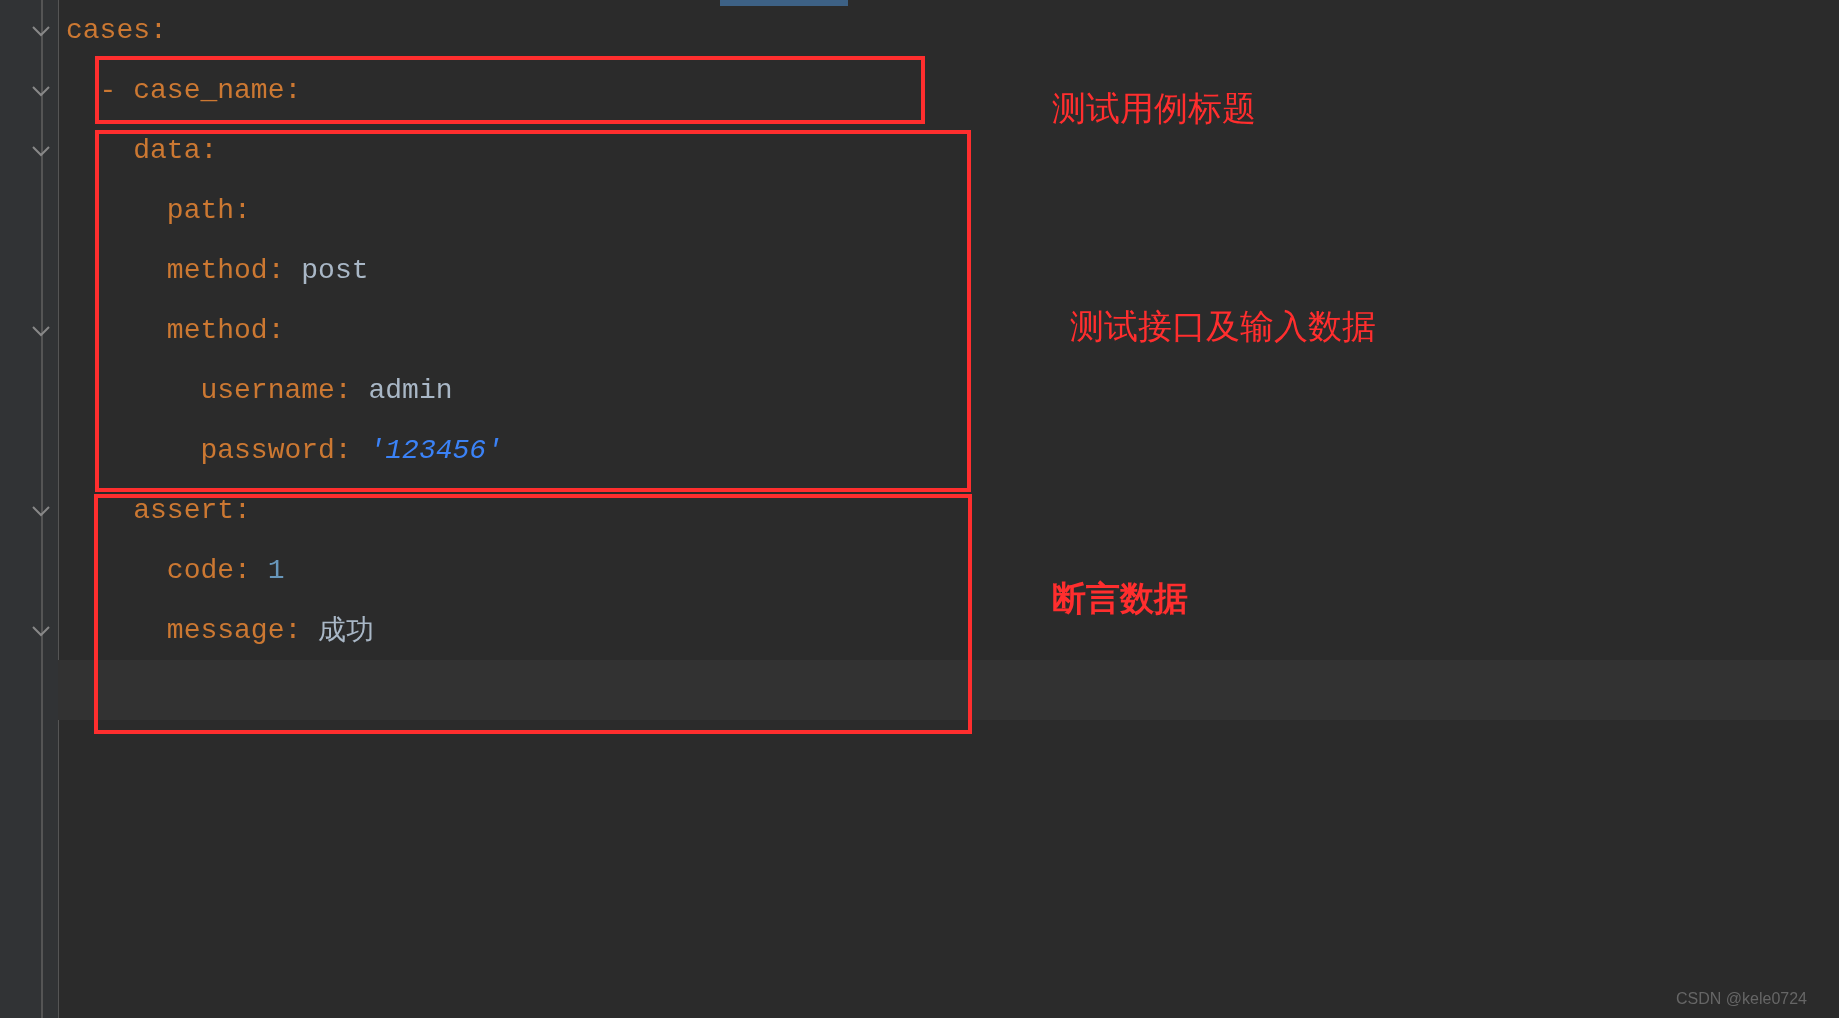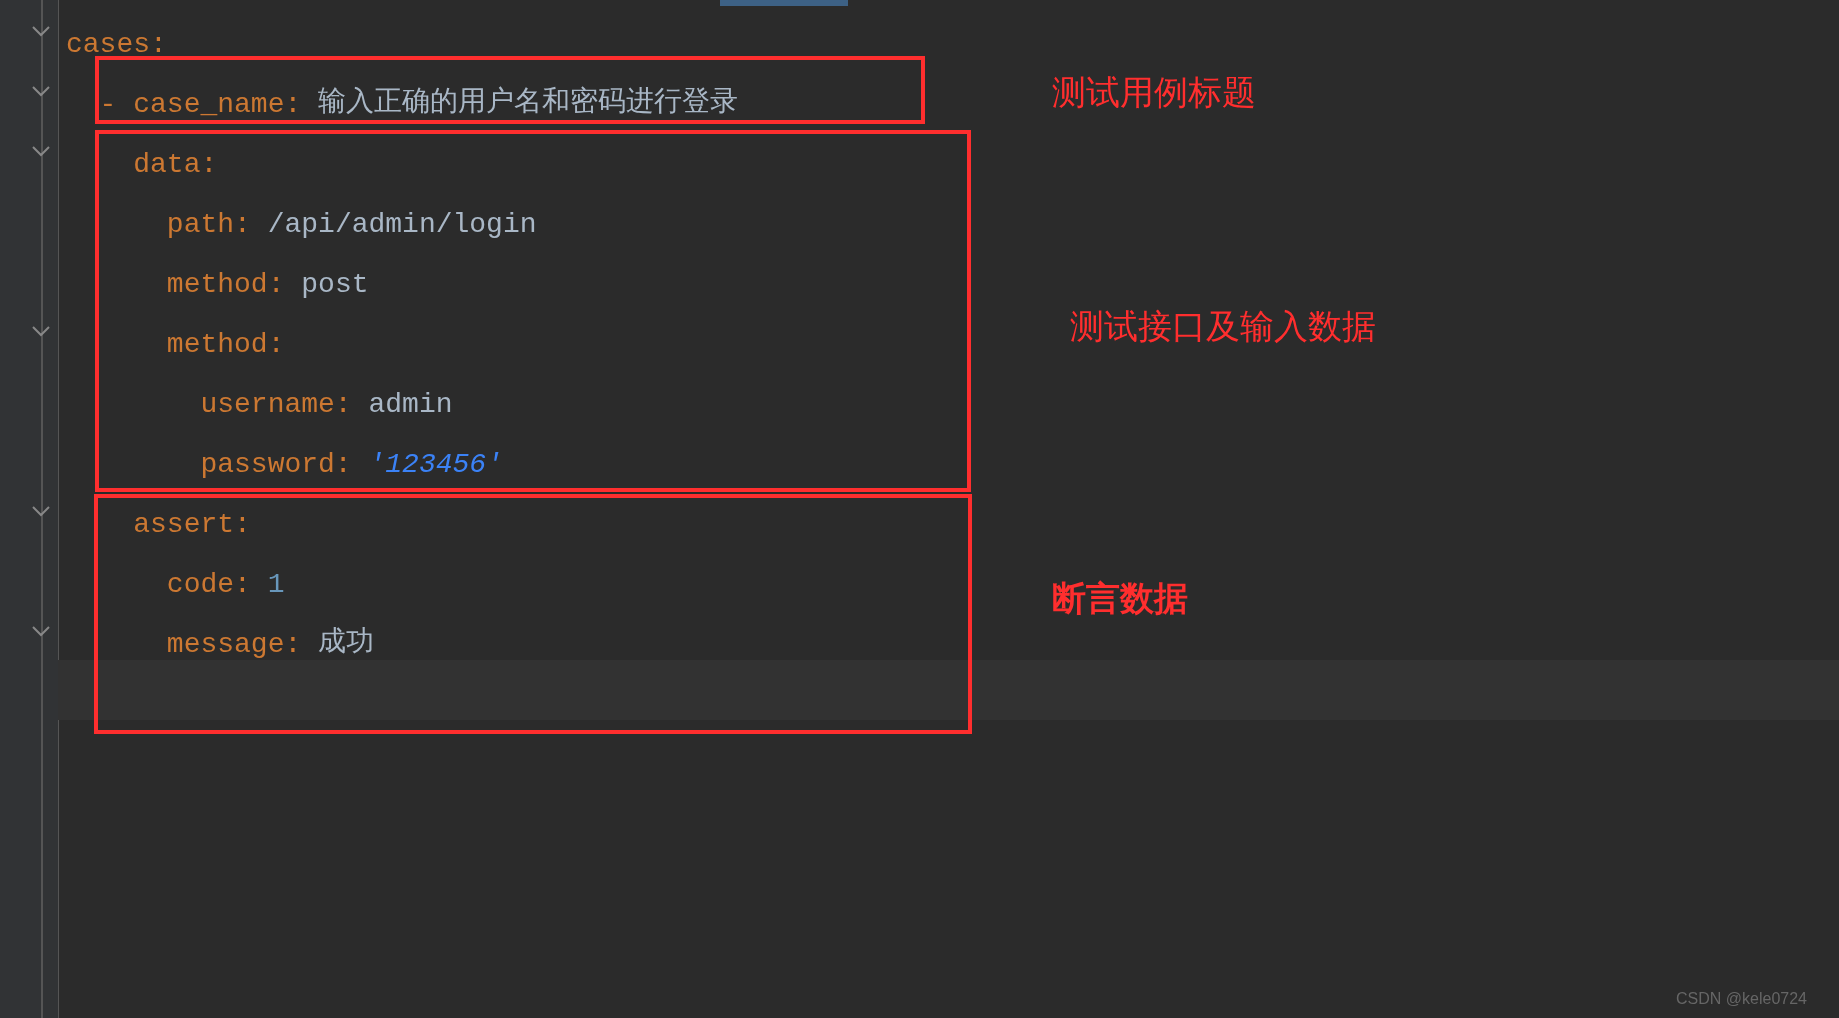--- a/index.html
+++ b/index.html
@@ -45,21 +45,21 @@
   }
   .editor {
     position: absolute;
     left: 58px;
     top: 0;
     right: 0;
   }
   .line {
     height: 60px;
     display: flex;
-    align-items: flex-end;
+    align-items: center;
     padding-left: 8px;
     white-space: pre;
     position: relative;
   }
   .current-line {
     background: #323232;
   }
   .key { color: #cc7832; }
   .colon { color: #cc7832; }
   .dash { color: #cc7832; }
@@ -135,29 +135,29 @@
   </div>
 </div>
 
 <div class="editor">
 
   <div class="line">
     <span class="key">cases</span><span class="colon">:</span>
   </div>
 
   <div class="line">
-    <span class="dash">  - </span><span class="key">case_name</span><span class="colon">:</span><span class="plain"> </span><span class="plain">输入正确的用户名和密码进行登录</span>
+    <span class="dash">  - </span><span class="key">case_name</span><span class="colon">:</span><span class="plain"> </span>
   </div>
 
   <div class="line">
     <span class="plain">    </span><span class="key">data</span><span class="colon">:</span>
   </div>
 
   <div class="line">
-    <span class="plain">      </span><span class="key">path</span><span class="colon">:</span><span class="plain"> </span><span class="plain">/api/admin/login</span>
+    <span class="plain">      </span><span class="key">path</span><span class="colon">:</span><span class="plain"> </span>
   </div>
 
   <div class="line">
     <span class="plain">      </span><span class="key">method</span><span class="colon">:</span><span class="plain"> </span><span class="plain">post</span>
   </div>
 
   <div class="line">
     <span class="plain">      </span><span class="key">method</span><span class="colon">:</span>
   </div>
 
@@ -182,17 +182,17 @@
   </div>
 
   <div class="line current-line"></div>
 
 </div>
 
 <div class="box-red" style="left:95px; top:56px; width:822px; height:60px;"></div>
 <div class="box-red" style="left:95px; top:130px; width:868px; height:354px;"></div>
 <div class="box-red" style="left:94px; top:494px; width:870px; height:232px;"></div>
 
-<div class="anno" style="left:1052px; top:70px;text-align:center;">测试用例标题</div>
+<div class="anno" style="left:1052px; top:86px;text-align:center;">测试用例标题</div>
 <div class="anno" style="left:1070px; top:304px;">测试接口及输入数据</div>
 <div class="anno" style="left:1052px; top:576px;font-weight:bold;">断言数据</div>
 
 <div class="watermark">CSDN @kele0724</div>
 
 </body></html>

